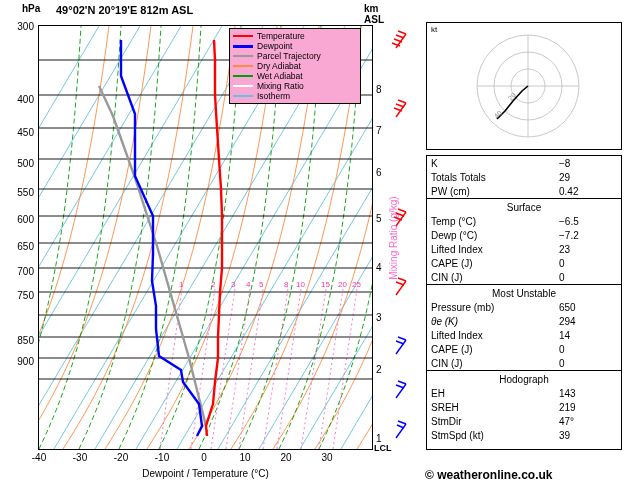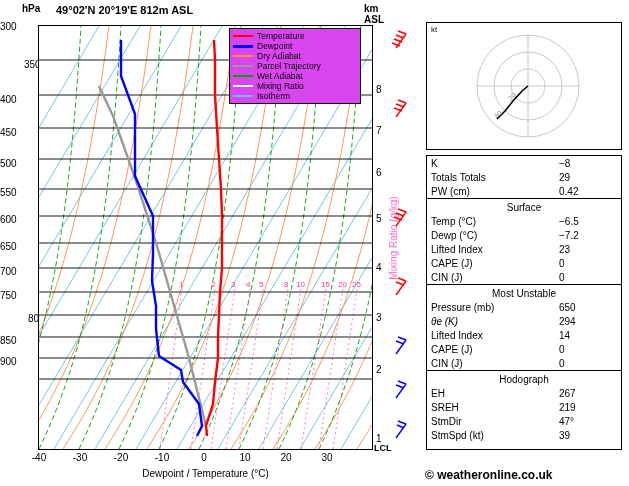--- a/index.html
+++ b/index.html
@@ -25,21 +25,21 @@
   #asl-label { position:absolute; left:364px; top:14px; font-size:10px; font-weight:bold; }
 
   .plot-frame {
     position:absolute; left:38px; top:25px; width:335px; height:425px;
     border:1px solid #000; box-sizing:border-box; overflow:hidden;
     background:#ffffff;
   }
   .plot-svg { position:absolute; left:0; top:0; }
 
   .ylab {
-    position:absolute; width:14px; text-align:right; font-size:10px;
+    position:absolute; width:34px; text-align:right; font-size:10px;
   }
   .kmlab {
     position:absolute; left:376px; font-size:10px;
   }
   .xlab {
     position:absolute; top:452px; width:30px; text-align:center; font-size:10px;
   }
   #xaxis-title {
     position:absolute; left:38px; top:468px; width:335px; text-align:center;
     font-size:10px;
@@ -49,21 +49,21 @@
     transform:translate(-50%,-50%) rotate(-90deg);
     font-size:10px; color:#ff66cc; white-space:nowrap;
   }
   #lcl-label {
     position:absolute; left:374px; top:443px; font-size:9px; font-weight:bold;
   }
 
   
   #legend {
     position:absolute; left:228px; top:28px; width:132px;
-    background:#d946ef; border:1px solid #000000;
+    background:#f9a8d4; border:1px solid #000000;
     padding:2px 3px; box-sizing:border-box;
   }
   #legend .row { display:flex; align-items:center; height:10px; }
   #legend .swatch { width:20px; height:0; border-top-width:2px; border-top-style:solid; margin-right:4px; }
   #legend .lbl { font-size:8.5px; line-height:10px; white-space:nowrap; }
 
   
   #right { position:absolute; left:420px; top:0; width:209px; height:486px; }
   #title-right {
     position:absolute; left:7px; top:4px; font-size:11px; font-weight:bold; white-space:nowrap;
@@ -233,26 +233,26 @@
       <div id="legend" style="left:190px; top:2px;">
         <div class="row">
           <span class="swatch" style="border-top-color:#ff0000;"></span>
           <span class="lbl">Temperature</span>
         </div>
         <div class="row">
           <span class="swatch" style="border-top-color:#0000ff; border-top-width:3px;"></span>
           <span class="lbl">Dewpoint</span>
         </div>
         <div class="row">
+          <span class="swatch" style="border-top-color:#999999;"></span>
+          <span class="lbl">Parcel Trajectory</span>
+        </div>
+        <div class="row">
           <span class="swatch" style="border-top-color:#ff8c42;"></span>
           <span class="lbl">Dry Adiabat</span>
-        </div>
-        <div class="row">
-          <span class="swatch" style="border-top-color:#999999;"></span>
-          <span class="lbl">Parcel Trajectory</span>
         </div>
         <div class="row">
           <span class="swatch" style="border-top-color:#00a000;"></span>
           <span class="lbl">Wet Adiabat</span>
         </div>
         <div class="row">
           <span class="swatch" style="border-top-color:#ffffff;"></span>
           <span class="lbl">Mixing Ratio</span>
         </div>
         <div class="row">
@@ -405,21 +405,21 @@
           <td class="val">0</td>
         </tr>
         <tr class="sep">
               <td colspan="2"></td>
             </tr>
         <tr class="hdr">
           <td colspan="2">Hodograph</td>
         </tr>
         <tr>
           <td>EH</td>
-          <td class="val">267</td>
+          <td class="val">143</td>
         </tr>
         <tr>
           <td>SREH</td>
           <td class="val">219</td>
         </tr>
         <tr>
           <td>StmDir</td>
           <td class="val">47°</td>
         </tr>
         <tr>

